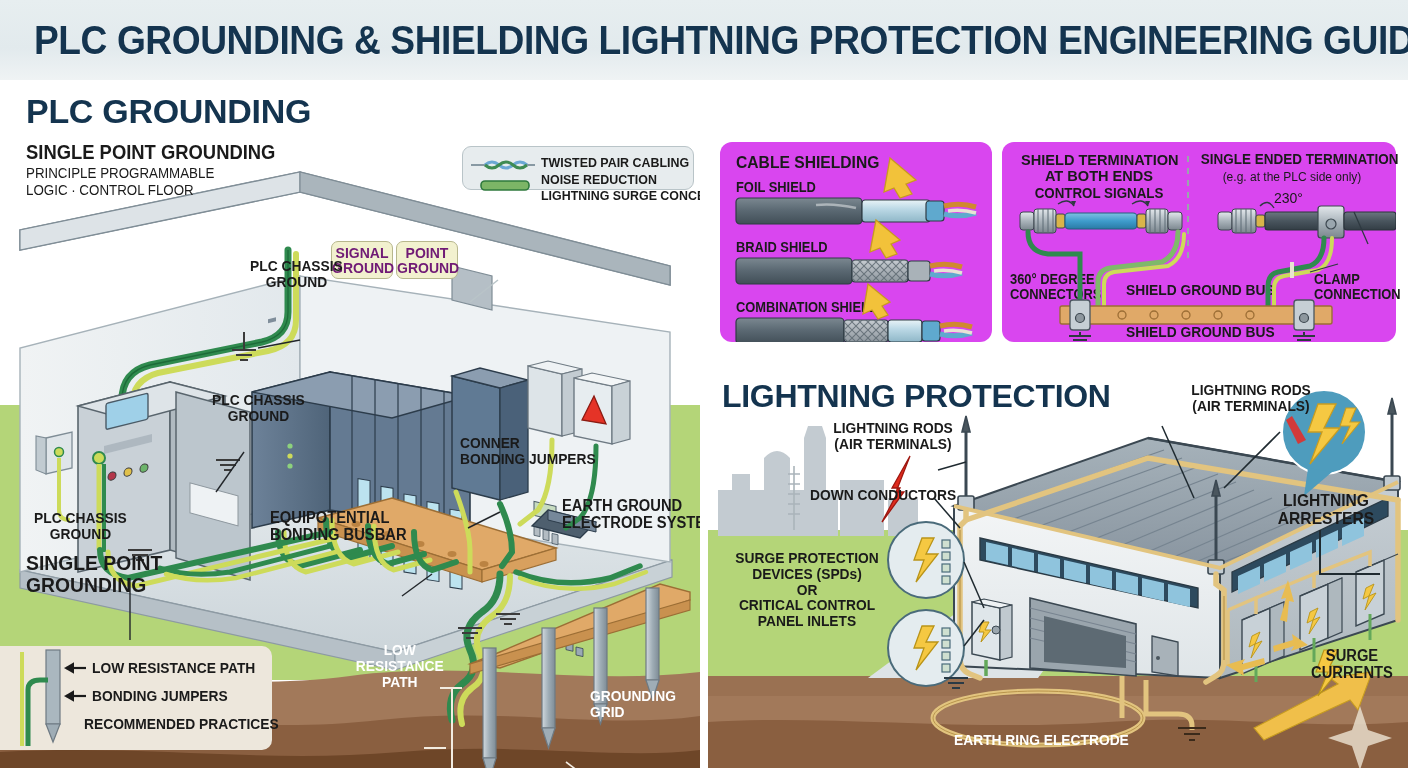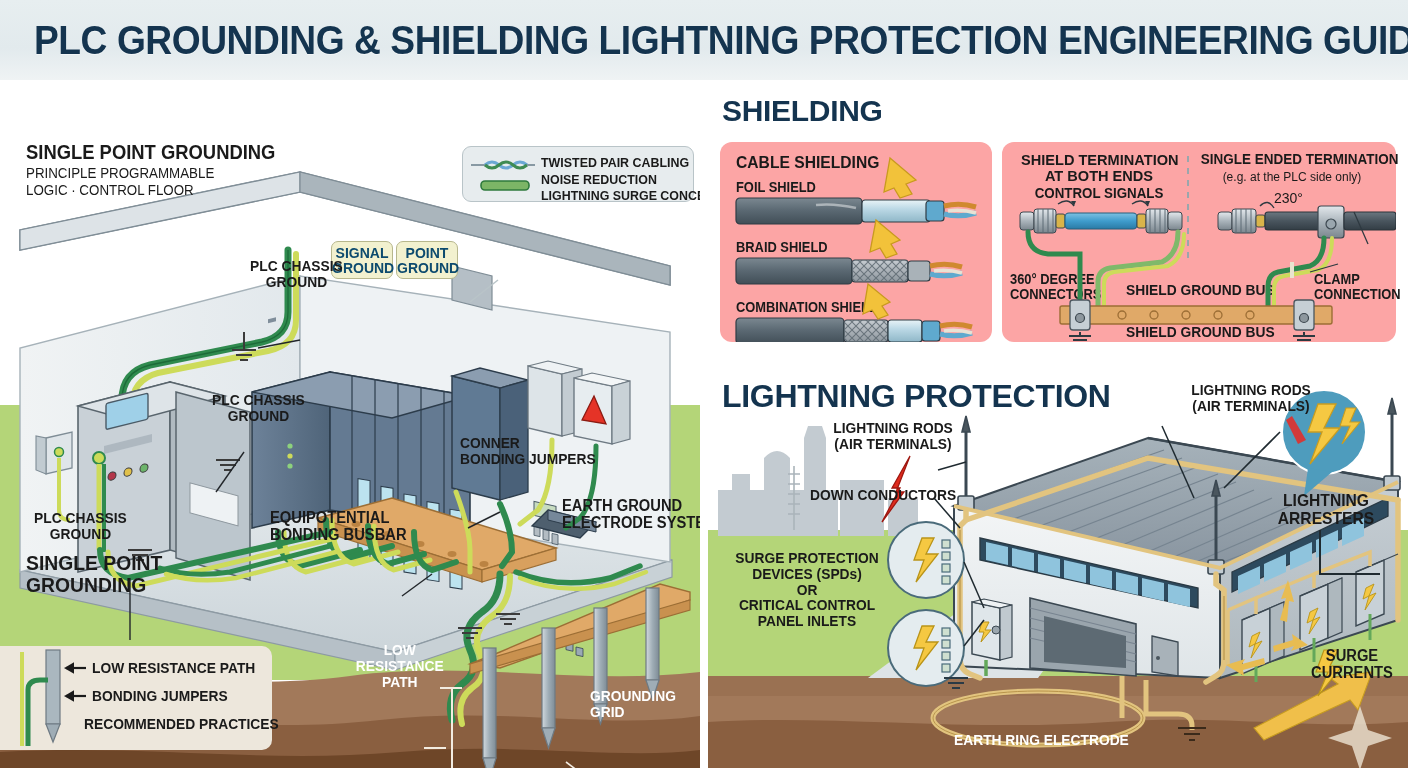--- a/index.html
+++ b/index.html
@@ -57,25 +57,25 @@
 
   
   .legendbox {
     position:absolute; background:#e7ecee; border:1.5px solid #b9c4c8;
     border-radius:9px;
   }
   .chip {
     position:absolute; background:#f2f1cf; border:1.5px solid #b7b78d;
     border-radius:7px; text-align:center;
     font-family:"Liberation Sans Narrow","Liberation Sans",sans-serif;
-    font-weight:bold; color:#0c4a6e; line-height:1.06; font-size:14px;
+    font-weight:bold; color:#701a75; line-height:1.06; font-size:14px;
     padding-top:4px;
   }
   .card {
-    position:absolute; background:#fca5a5; border-radius:12px;
+    position:absolute; background:#d946ef; border-radius:12px;
   }
   .bottombox {
     position:absolute; background:#ede7dc; border-radius:10px;
   }
   svg { display:block; }
 </style>
 </head>
 <body>
 
 <div class="page">
@@ -324,26 +324,27 @@
         <path d="M468,448 L500,432"></path>
       </g>
 
       <g stroke="#f3ece1" stroke-width="1.6" fill="none">
         <path d="M590,700 L566,682"></path>
       </g>
 
       <path d="M470,222 L498,200" stroke="#b9c4c8" stroke-width="1.5" fill="none"></path>
     </svg>
 
+    <div class="sec-title lbl" style="left:26px; top:12px; font-size:34px;">PLC GROUNDING</div>
 
     <div class="cond lbl" style="left:26px; top:62px; font-size:20px;">SINGLE POINT GROUNDING</div>
     <div class="cond lbl" style="left:26px; top:86px; font-size:14.5px; font-weight:normal;">PRINCIPLE PROGRAMMABLE</div>
     <div class="cond lbl" style="left:26px; top:103px; font-size:14.5px; font-weight:normal;">LOGIC · CONTROL FLOOR</div>
 
-    <div class="legendbox" style="left:462px; top:66px; width:232px; height:56px;">
+    <div class="legendbox" style="left:462px; top:66px; width:232px; height:44px;">
       <svg width="232" height="62" style="position:absolute;left:0;top:0">
         <path d="M8,18 L22,18" stroke="#8899a3" stroke-width="2"></path>
         <path d="M22,18 q7,-6 14,0 q7,6 14,0 q7,-6 14,0" fill="none" stroke="#6ba8d4" stroke-width="3"></path>
         <path d="M22,18 q7,6 14,0 q7,-6 14,0 q7,6 14,0" fill="none" stroke="#3f8b52" stroke-width="3"></path>
         <path d="M64,18 L72,18" stroke="#8899a3" stroke-width="2"></path>
         <rect x="18" y="34" width="48" height="9" rx="4" fill="#7cb566" stroke="#2f7a3d" stroke-width="1.6"></rect>
       </svg>
       <div class="cond lbl" style="left:78px; top:9px; font-size:13.5px;">TWISTED PAIR CABLING</div>
       <div class="cond lbl" style="left:78px; top:26px; font-size:13.5px;">NOISE REDUCTION</div>
       <div class="cond lbl" style="left:78px; top:42px; font-size:13.5px;">LIGHTNING SURGE CONCEPT</div>
@@ -417,21 +418,20 @@
           <path d="M76,50 L83,46 L83,54 Z"></path>
         </g>
       </svg>
       <div class="cond lbl" style="left:102px; top:14px; font-size:15px;">LOW RESISTANCE PATH</div>
       <div class="cond lbl" style="left:102px; top:42px; font-size:15px;">BONDING JUMPERS</div>
       <div class="cond lbl" style="left:94px; top:70px; font-size:15px;">RECOMMENDED PRACTICES</div>
     </div>
   </div>
 
   <div class="panel-shielding">
-    <div class="sec-title lbl" style="left:14px; top:14px; font-size:30px;">SHIELDING</div>
 
     <div class="card" style="left:12px; top:62px; width:272px; height:200px;">
       <div class="cond lbl" style="left:16px; top:12px; font-size:17px;">CABLE SHIELDING</div>
 
       <div class="cond lbl" style="left:16px; top:38px; font-size:14px;">FOIL SHIELD</div>
       <div class="cond lbl" style="left:16px; top:98px; font-size:14px;">BRAID SHIELD</div>
       <div class="cond lbl" style="left:16px; top:158px; font-size:14px;">COMBINATION SHIELD</div>
 
       <svg width="272" height="200" style="position:absolute;left:0;top:0">
         <defs>

